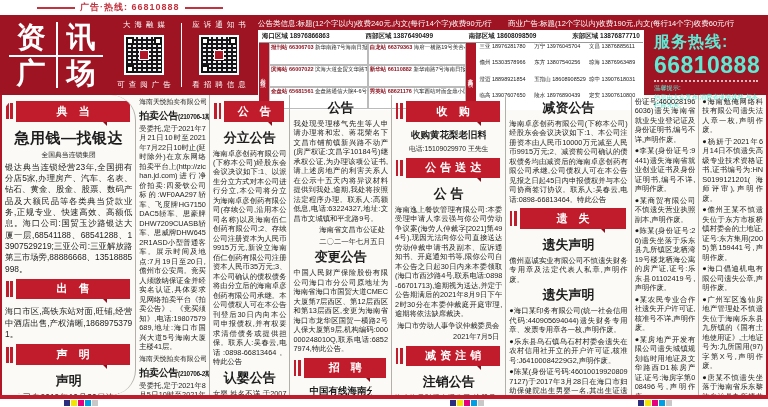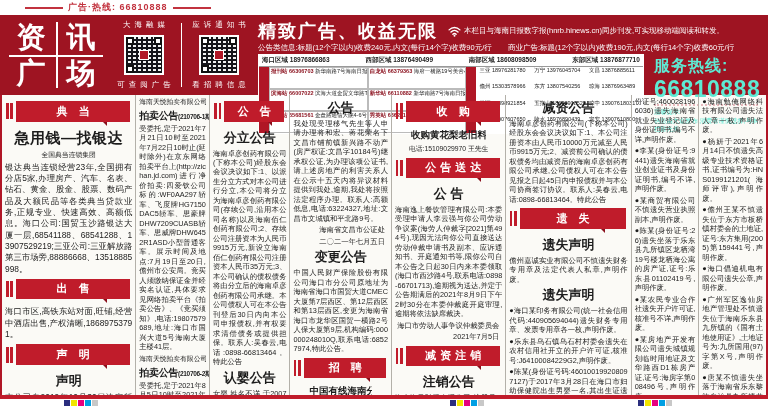--- a/index.html
+++ b/index.html
@@ -1,21 +1,21 @@
 <!DOCTYPE html>
 <html><head>
 <meta charset="utf-8">
 <style>
   html,body{margin:0;padding:0;background:#e8e6e2;}
   *{box-sizing:border-box;}
   .page{position:relative;width:768px;height:407px;margin:0 auto;background:#fbfaf6;
         font-family:"Liberation Sans","DejaVu Sans",sans-serif;overflow:hidden;color:#1c1c1c;}
 
   
-  .topstrip{height:15px;background:#fff;display:flex;align-items:center;padding-left:20px;}
+  .topstrip{height:15px;background:#fff;display:flex;align-items:center;padding-left:32px;}
   .topstrip .tline{display:inline-block;width:38px;height:2px;background:#c2333f;margin:0 5px;}
   .topstrip .ttext{color:#c2333f;font-weight:bold;font-size:9px;letter-spacing:1px;}
 
   
   .masthead{height:80px;background:#9e1422;display:flex;align-items:stretch;padding:4px 2px 4px 6px;}
   .logo{position:relative;width:100px;display:grid;grid-template-columns:1fr 1fr;grid-template-rows:1fr 1fr;
         color:#fff;font-weight:900;margin-right:6px;}
   .logo span{display:flex;align-items:center;justify-content:center;font-size:29px;line-height:1;}
   .logo::before{content:"";position:absolute;left:50%;top:4%;width:1.5px;height:92%;background:#fff;}
   .logo::after{content:"";position:absolute;top:50%;left:3%;height:1.5px;width:94%;background:#fff;}
@@ -124,34 +124,20 @@
         <i class="qr-eye tl"></i>
         <i class="qr-eye tr"></i>
         <i class="qr-eye bl"></i>
         <i class="qr-center"></i>
       </div>
       <div class="qrlabel">看招聘信息</div>
     </div>
 
     <div class="mh-right">
       <div class="mh-left">
-        <div class="row1">
-          <span class="slogan">精致广告、收益无限</span>
-          <span class="wifi">
-            <svg width="13" height="11" viewBox="0 0 24 20">
-                <g fill="none" stroke="#fff" stroke-width="2.6" stroke-linecap="round">
-                  <path d="M2 7 C8 1,16 1,22 7"></path>
-                  <path d="M5.5 11 C9.5 7,14.5 7,18.5 11"></path>
-                  <path d="M9 15 C11 13,13 13,15 15"></path>
-                </g>
-                <circle cx="12" cy="18" r="1.8" fill="#fff"></circle>
-              </svg>
-          </span>
-          <span class="sync">本栏目与海南日报数字报(hnrb.hinews.cn)同步刊发,可实现移动端阅读和转发。</span>
-        </div>
         <div class="row2">
           <span>公告类信息:标题(12个字以内)收费240元,内文(每行14个字)收费90元/行</span>
           <span>商业广告:标题(12个字以内)收费190元,内文(每行14个字)收费60元/行</span>
         </div>
         <div class="row3">
           <div class="contact-box">
             <div class="regions" id="regions">
                 <span>海口区域 18976866863</span>
                 <span>西部区域 13876490499</span>
                 <span>南部区域 18608098509</span>
@@ -193,21 +179,21 @@
               <span>信息由大众发布,消费者谨慎选择,与本栏目无关。</span>
             </div>
           </div>
         </div>
       </div>
     </div>
   </div>
 
   <div class="bodywrap">
     <div class="cols" id="cols">
-        <div class="col" style="width: 135px;">
+        <div class="col" style="width: 135px; border-radius: 25px;">
           <div class="blk ribbon">典 当</div>
           <div class="blk t-xl">急用钱—找银达</div>
           <div class="blk sub">全国典当连锁集团</div>
           <div class="blk txt-lg">银达典当连锁经营23年,全国拥有分店5家,办理房产、汽车、名表、钻石、黄金、股金、股票、数码产品及大额民品等各类典当贷款业务,正规专业、快速高效、高额低息。海口公司:国贸玉沙路银达大厦一层,68541188、68541288、13907529219;三亚公司:三亚解放路第三市场旁,88886668、13518885998。</div>
           <div class="blk ribbon">出 售</div>
           <div class="blk txt-lg">海口市区,高铁东站对面,旺铺,经营中酒店出售,产权清晰,18689753791。</div>
           <div class="blk ribbon">声 明</div>
           <div class="blk t-lg">声明</div>
           <div class="blk txt-lg">本公司自2019年10月30日决定暂停农资配送处置业务至今,期间未开展过农资配送处置业务,该期间售卖的农资产品均与本公司无关,若公司重新开展此项业务,另行通知,特此声明。</div>
         </div>

